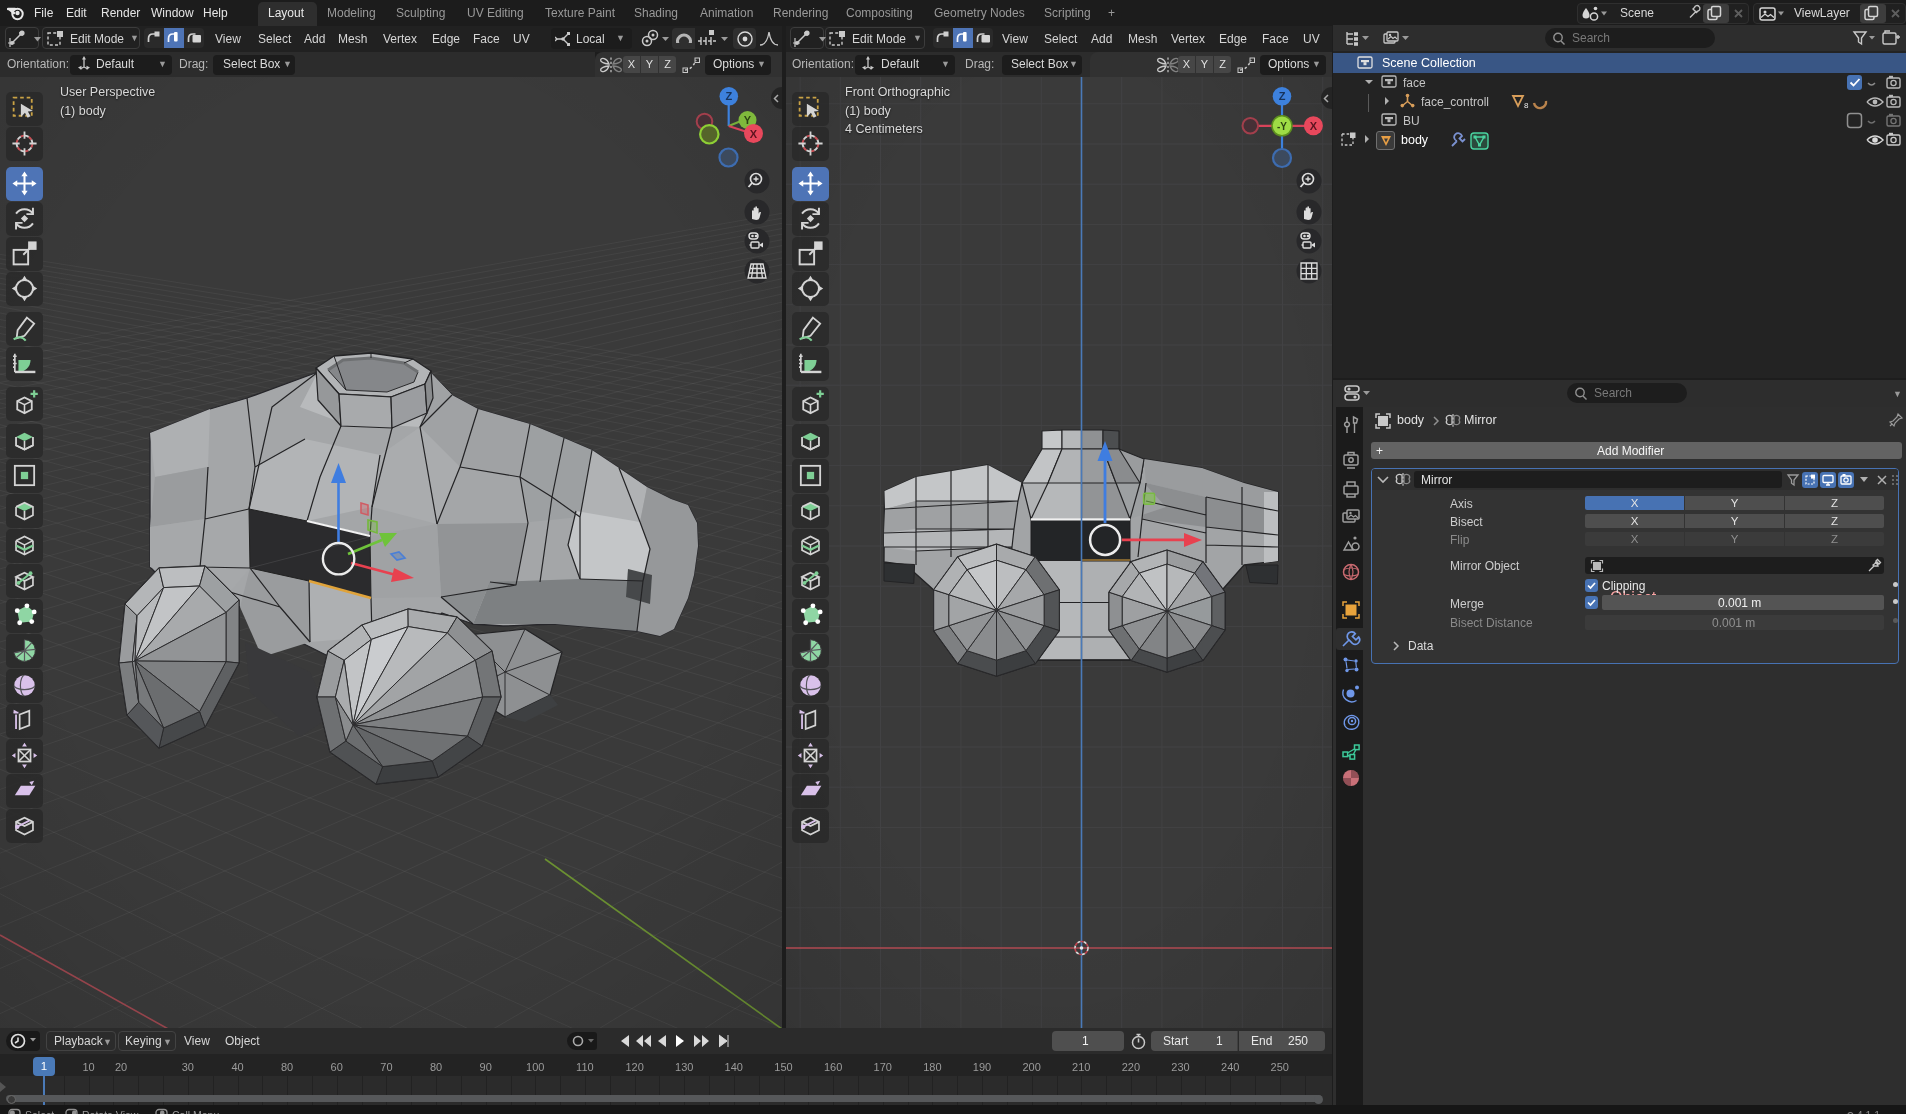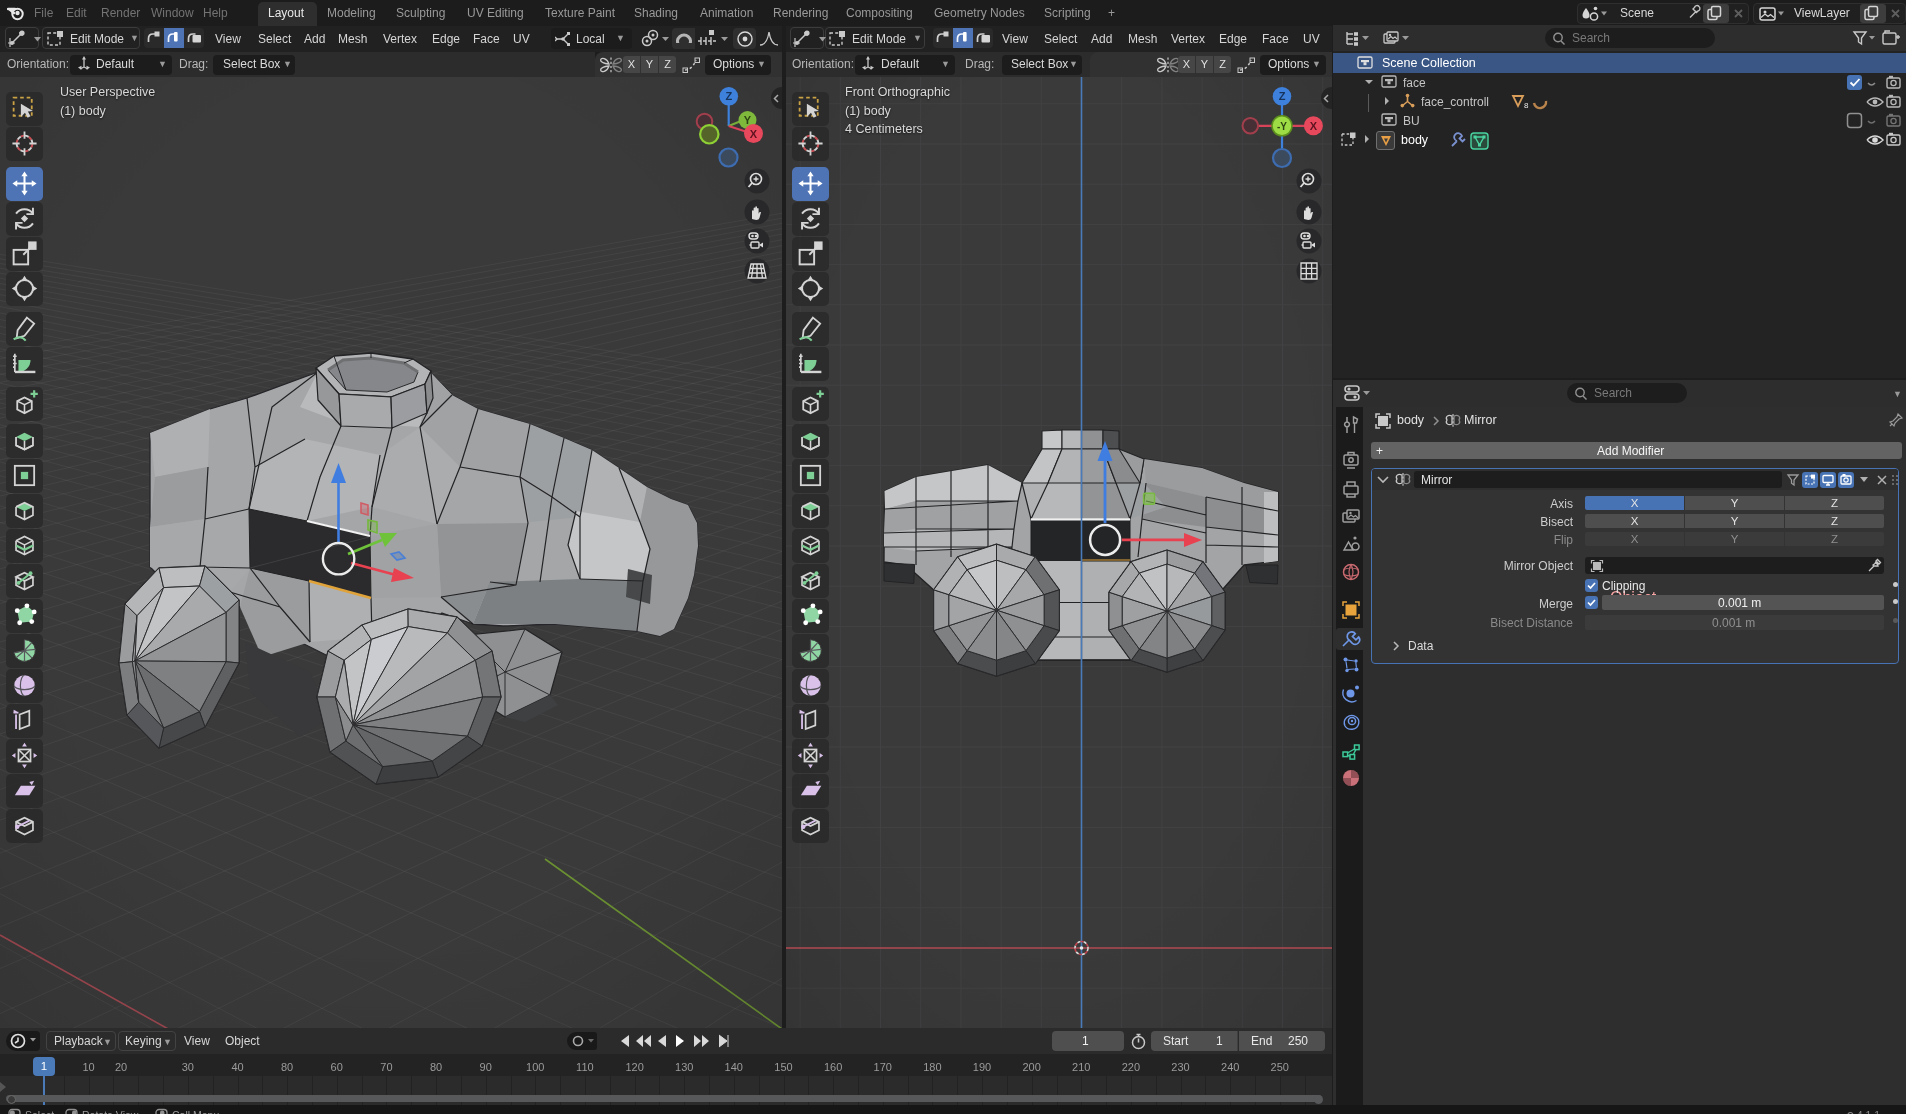--- a/index.html
+++ b/index.html
@@ -1,21 +1,21 @@
 <!DOCTYPE html>
 <html><head><meta charset="utf-8">
 <style>
 *{margin:0;padding:0;box-sizing:border-box}
 html,body{width:1906px;height:1114px;overflow:hidden;background:#1d1d1d;font-family:"Liberation Sans",sans-serif}
 #root{position:absolute;left:0;top:0;width:1906px;height:1114px}
 .abs{position:absolute}
 .tx{position:absolute;white-space:nowrap}
 
 #topbar{left:0;top:0;width:1906px;height:26px;background:#1c1c1c}
-.menu{color:#737373;font-size:12px;top:6px}
+.menu{color:#e5e5e5;font-size:12px;top:6px}
 .tab{color:#999;font-size:12px;top:6px}
 .tab.on{color:#e8e8e8}
 #tabon{left:258px;top:2px;width:59px;height:24px;background:#2e2e2e;border-radius:5px 5px 0 0}
 
 .hdr1{top:26px;height:26px;background:#212121}
 .hdr2{top:52px;height:25px;background:#2c2c2c}
 .hdr2b{top:52px;height:25px;background:#313131;border-radius:8px 0 0 0}
 .mtx{color:#d6d6d6;font-size:12px;top:32px}
 .lbl{color:#b8b8b8;font-size:12px;top:5px}
 .dd{position:absolute;background:#1c1c1c;border-radius:4px;color:#dadada;font-size:12px}
@@ -32,21 +32,21 @@
 #outl{left:1333px;top:25px;width:573px;height:353px;background:#232323}
 #outlhdr{left:1333px;top:25px;width:573px;height:26px;background:#2d2d2d}
 .otx{color:#c5c5c5;font-size:12px}
 
 #props{left:1333px;top:380px;width:573px;height:725px;background:#2e2e2e}
 #prophdr{left:1333px;top:380px;width:573px;height:27px;background:#2d2d2d}
 #ptabs{left:1336px;top:407px;width:27px;height:698px;background:#1b1b1b}
 .srch{position:absolute;background:#1d1d1d;border-radius:10px;color:#7e7e7e;font-size:12px}
 .fld{position:absolute;background:#1d1d1d;border-radius:3px}
 .pbtn{position:absolute;background:#4e4e4e;color:#e4e4e4;font-size:11.5px;text-align:center}
-.plbl{position:absolute;color:#cdcdcd;font-size:12px;text-align:right}
+.plbl{position:absolute;color:#cdcdcd;font-size:12px;}
 
 #tl{left:0;top:1028px;width:1332px;height:77px;background:#232323}
 #tlhdr{left:0;top:1028px;width:1332px;height:26px;background:#2b2b2b}
 #tlband{left:0;top:1076px;width:1332px;height:29px;background:#2b2b2b}
 .fnum{position:absolute;color:#9b9b9b;font-size:11px;top:1061px;transform:translateX(-50%)}
 .tick{position:absolute;top:1076px;width:1px;height:29px;background:#222}
 
 #status{left:0;top:1105px;width:1906px;height:9px;background:#161616}
 svg{position:absolute;display:block}
 </style></head>

